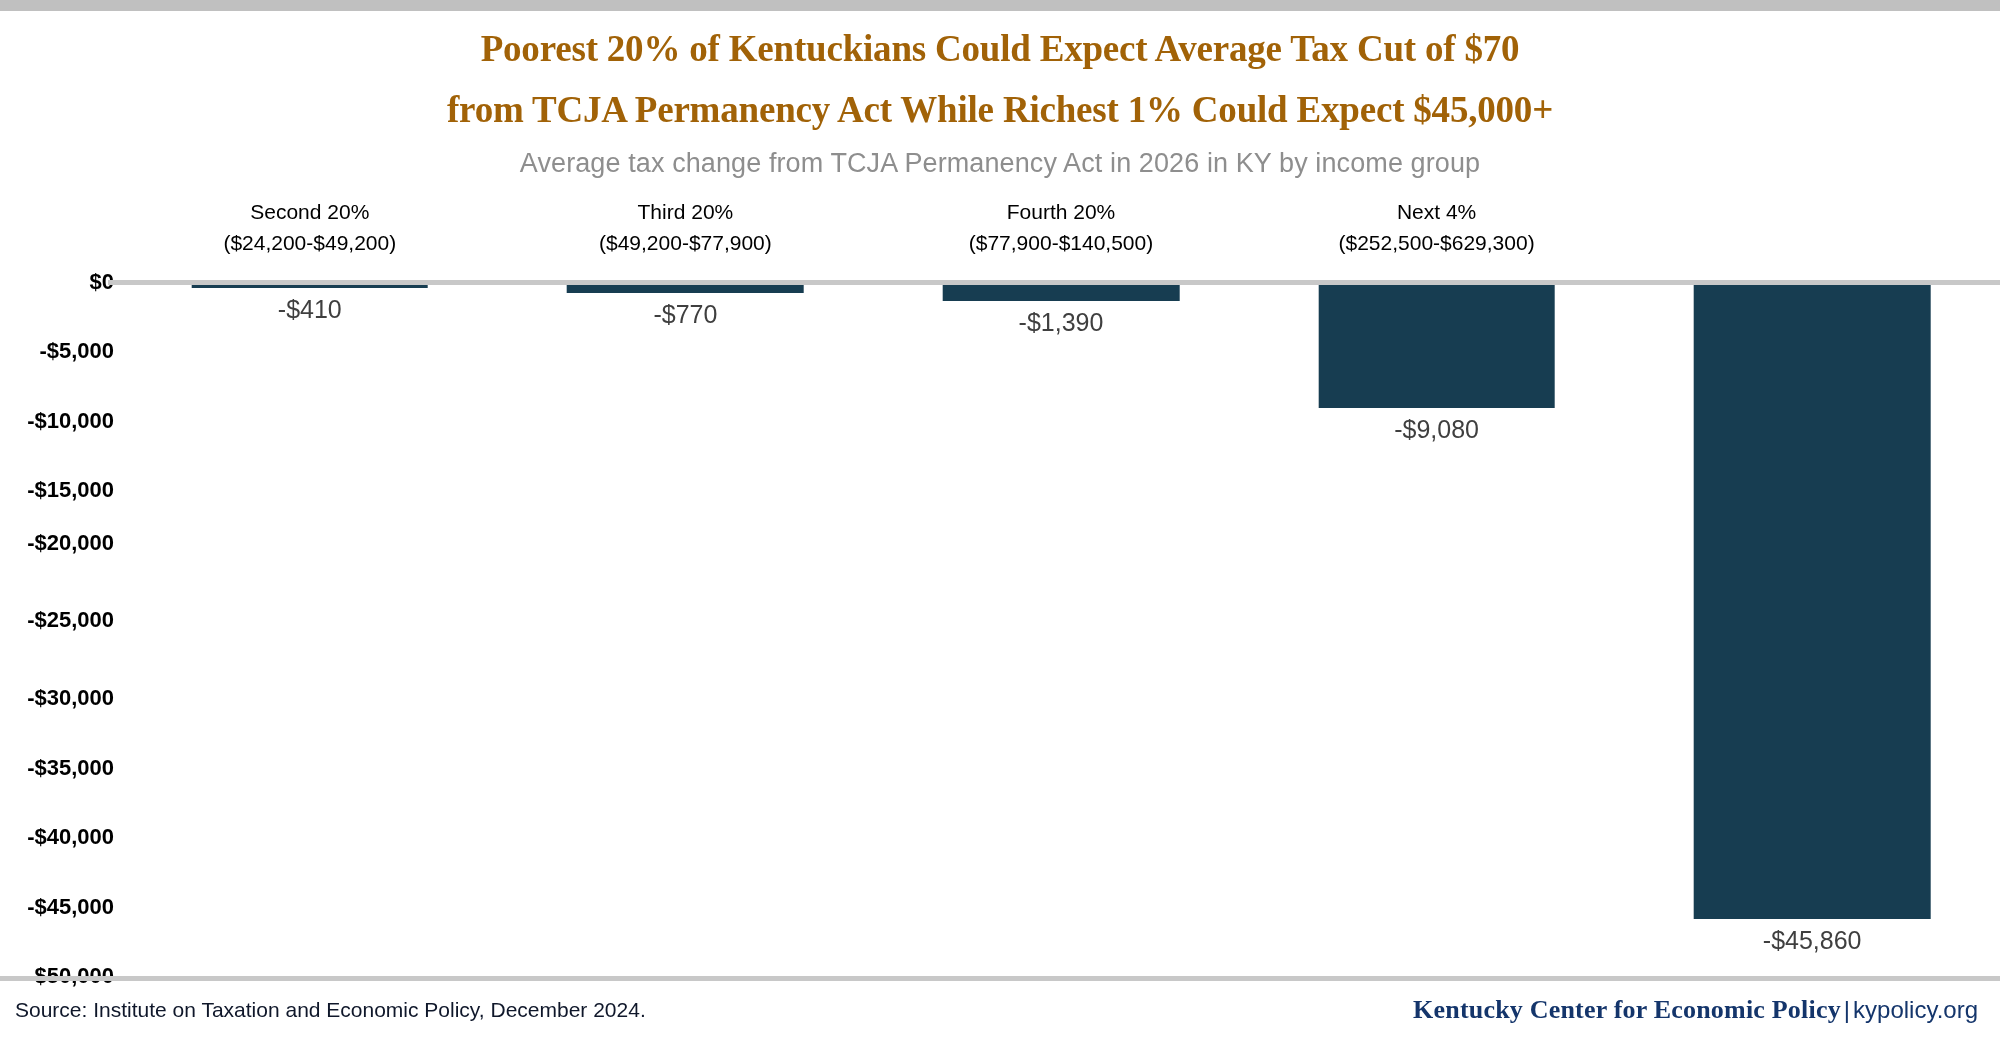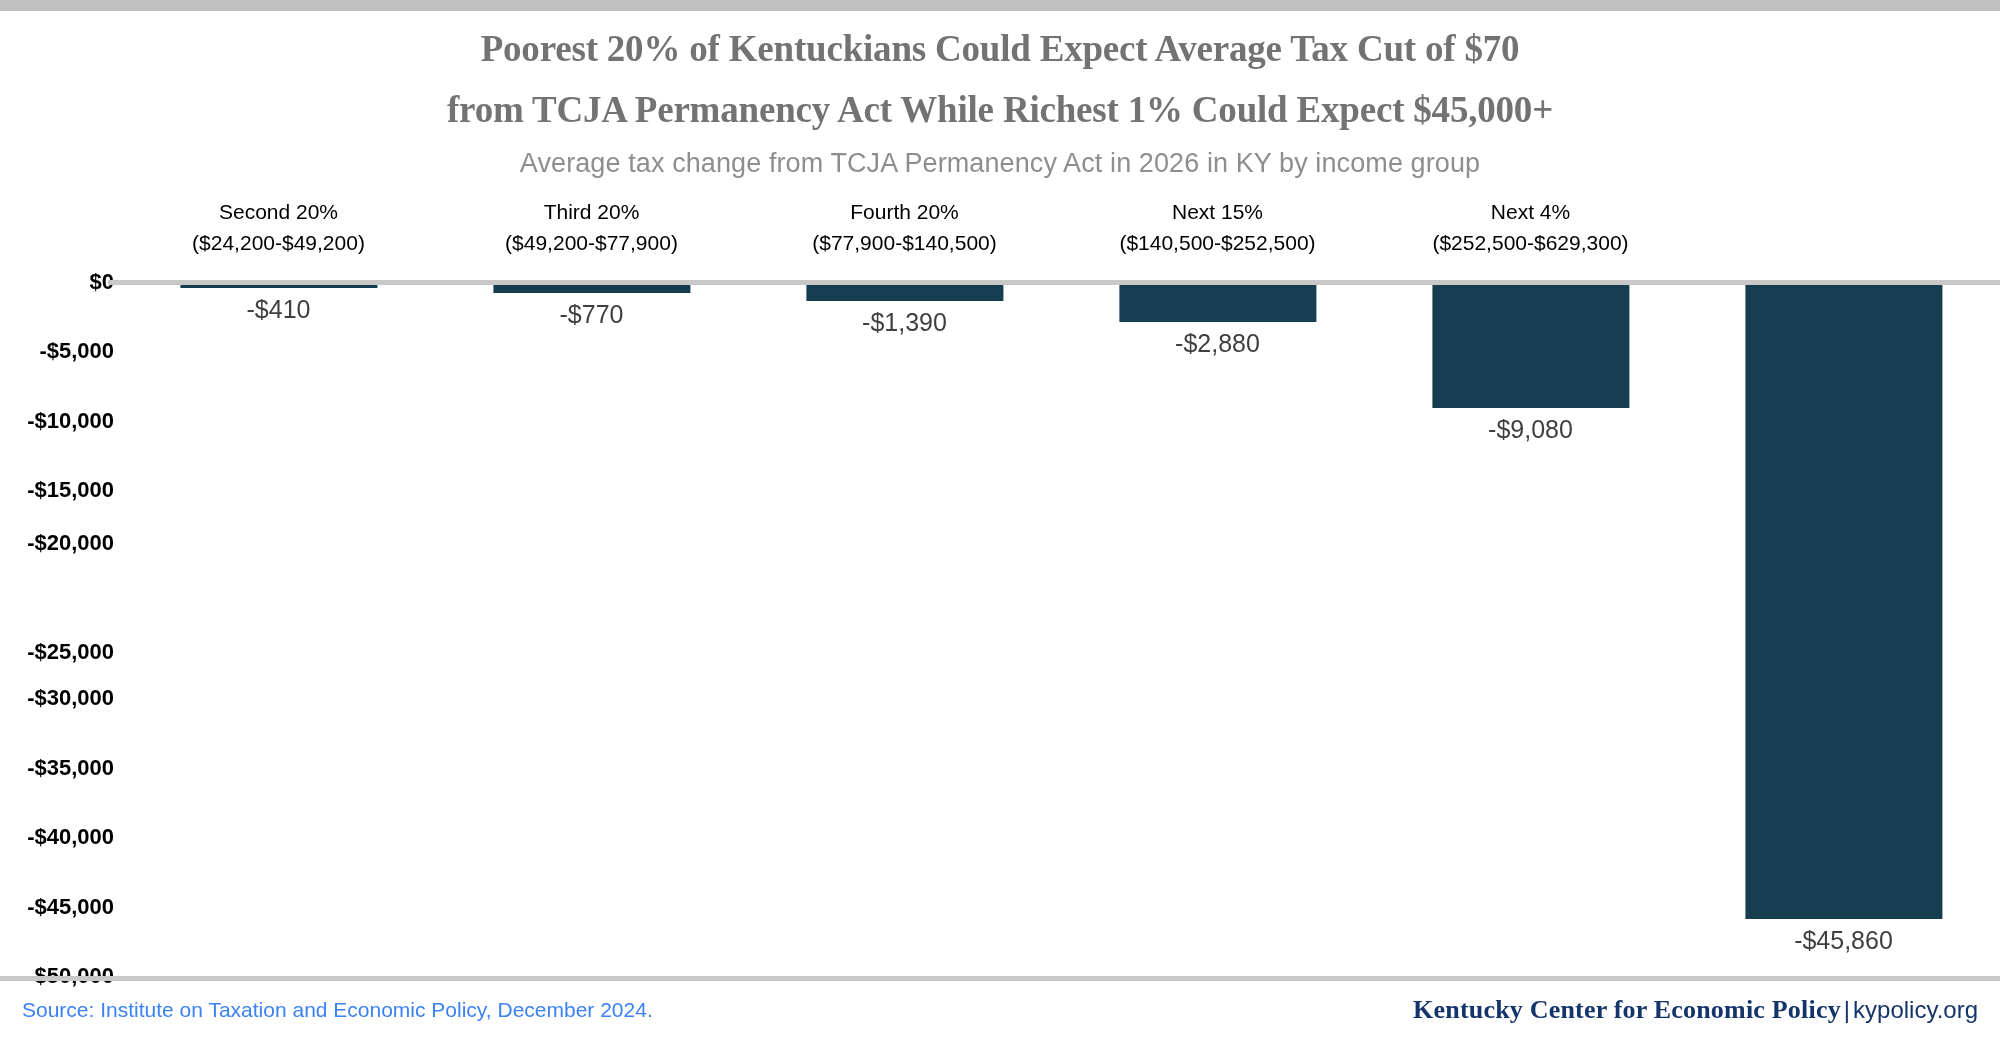--- a/index.html
+++ b/index.html
@@ -28,21 +28,21 @@
   #title-block {
     position: absolute;
     left: 0; top: 18px;
     width: 2000px;
     text-align: center;
   }
   .title-line {
     font-family: "Liberation Serif", serif;
     font-weight: bold;
     font-size: 37px;
-    color: #737373;
+    color: #a16207;
     letter-spacing: -0.2px;
     line-height: 61px;
     white-space: nowrap;
   }
   #subtitle {
     position: absolute;
     left: 0; top: 148px;
     width: 2000px;
     text-align: center;
     font-size: 27px;
@@ -145,24 +145,24 @@
   
   #footer {
     position: absolute;
     left: 0;
     top: 985px;
     width: 2000px;
     height: 62px;
   }
   #source-note {
     position: absolute;
-    left: 22px;
+    left: 15px;
     top: 13px;
     font-size: 21px;
-    color: #3b82f6;
+    color: #0f172a;
     white-space: nowrap;
   }
   #brand {
     position: absolute;
     right: 22px;
     top: 10px;
     font-size: 24px;
     white-space: nowrap;
     color: #14356b;
   }
@@ -198,21 +198,21 @@
 
 <div id="subtitle">Average tax change from TCJA Permanency Act in 2026 in KY by income group</div>
 
 <div id="plot-area">
   <div id="y-axis">
       <div class="y-tick" style="top: 86px;">$0</div>
       <div class="y-tick" style="top: 155.4px;">-$5,000</div>
       <div class="y-tick" style="top: 224.8px;">-$10,000</div>
       <div class="y-tick" style="top: 294.2px;">-$15,000</div>
       <div class="y-tick" style="top: 347px;">-$20,000</div>
-      <div class="y-tick" style="top: 456px;">-$25,000</div>
+      <div class="y-tick" style="top: 424px;">-$25,000</div>
       <div class="y-tick" style="top: 502.4px;">-$30,000</div>
       <div class="y-tick" style="top: 571.8px;">-$35,000</div>
       <div class="y-tick" style="top: 641.2px;">-$40,000</div>
       <div class="y-tick" style="top: 710.6px;">-$45,000</div>
       <div class="y-tick" style="top: 780px;">-$50,000</div>
     </div>
   <div id="columns">
       <div class="col">
         <div class="cat-label">
           <span>Second 20%</span>
@@ -232,28 +232,20 @@
       <div class="col">
         <div class="cat-label">
           <span>Fourth 20%</span>
           <span>($77,900-$140,500)</span>
         </div>
         <div class="bar" style="top: 86px; height: 19.2932px; background: rgb(23, 61, 81);"></div>
         <div class="bar-label" style="top: 112.293px;">-$1,390</div>
       </div>
       <div class="col">
         <div class="cat-label">
-          <span>Next 15%</span>
-          <span>($140,500-$252,500)</span>
-        </div>
-        <div class="bar" style="top: 86px; height: 39.9744px; background: rgb(23, 61, 81);"></div>
-        <div class="bar-label" style="top: 132.974px;">-$2,880</div>
-      </div>
-      <div class="col">
-        <div class="cat-label">
           <span>Next 4%</span>
           <span>($252,500-$629,300)</span>
         </div>
         <div class="bar" style="top: 86px; height: 126.03px; background: rgb(23, 61, 81);"></div>
         <div class="bar-label" style="top: 219.03px;">-$9,080</div>
       </div>
       <div class="col">
         <div class="bar" style="top: 86px; height: 636.537px; background: rgb(23, 61, 81);"></div>
         <div class="bar-label" style="top: 729.537px;">-$45,860</div>
       </div>

